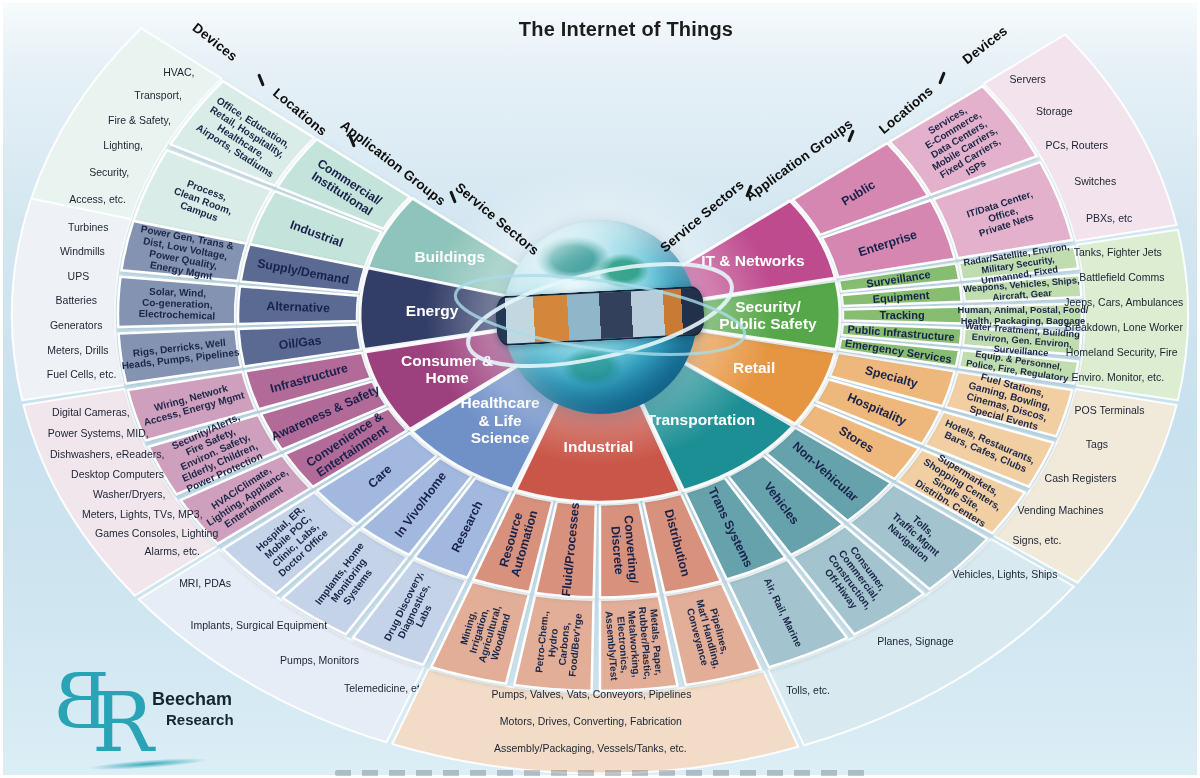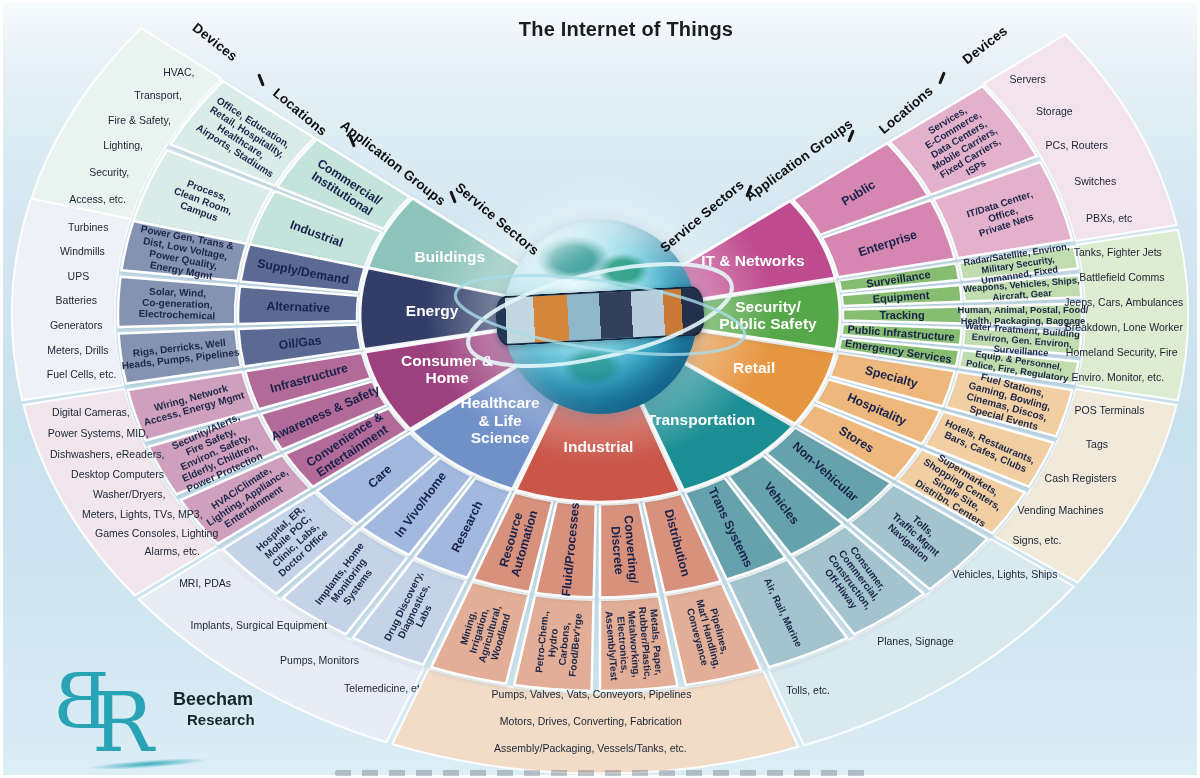--- a/index.html
+++ b/index.html
@@ -33,21 +33,21 @@
       #32405c 104px 136px,#b7cddb 136px 168px,#c97a35 168px 186px,#22304a 186px 208px);
     box-shadow:0 2px 6px rgba(10,40,70,.35);}
   .orbits{position:absolute;left:-160px;top:-130px;}
   .logo{position:absolute;left:46px;top:668px;width:250px;height:104px;}
   .logo-mark{position:absolute;left:8px;top:0;width:120px;height:104px;color:#28a4b6;
     font-family:"DejaVu Serif",serif;}
   .logo-b{position:absolute;left:0;top:-4px;font-size:76px;line-height:1;transform:scaleX(-1);}
   .logo-r{position:absolute;left:38px;top:14px;font-size:82px;line-height:1;}
   .logo-swoosh{position:absolute;left:34px;top:92px;width:120px;height:8px;border-radius:50%;
     background:radial-gradient(closest-side,rgba(40,164,182,.9),rgba(40,164,182,0));transform:rotate(-4deg);}
-  .logo-text{position:absolute;left:127px;top:20px;color:#15262e;line-height:1.25;}
+  .logo-text{position:absolute;left:106px;top:20px;color:#15262e;line-height:1.25;}
   .logo-name{font-size:18px;font-weight:700;display:block;}
   .logo-sub{font-size:15px;font-weight:600;display:block;margin-left:14px;}
   .footer-smudge{position:absolute;left:335px;top:770px;width:530px;height:6px;opacity:.4;border-radius:2px;
     background:repeating-linear-gradient(90deg,rgba(70,85,100,.8) 0 16px,rgba(70,85,100,0) 16px 27px);
     filter:blur(.7px);}
 </style>
 </head>
 <body>
 
 <div class="stage">

